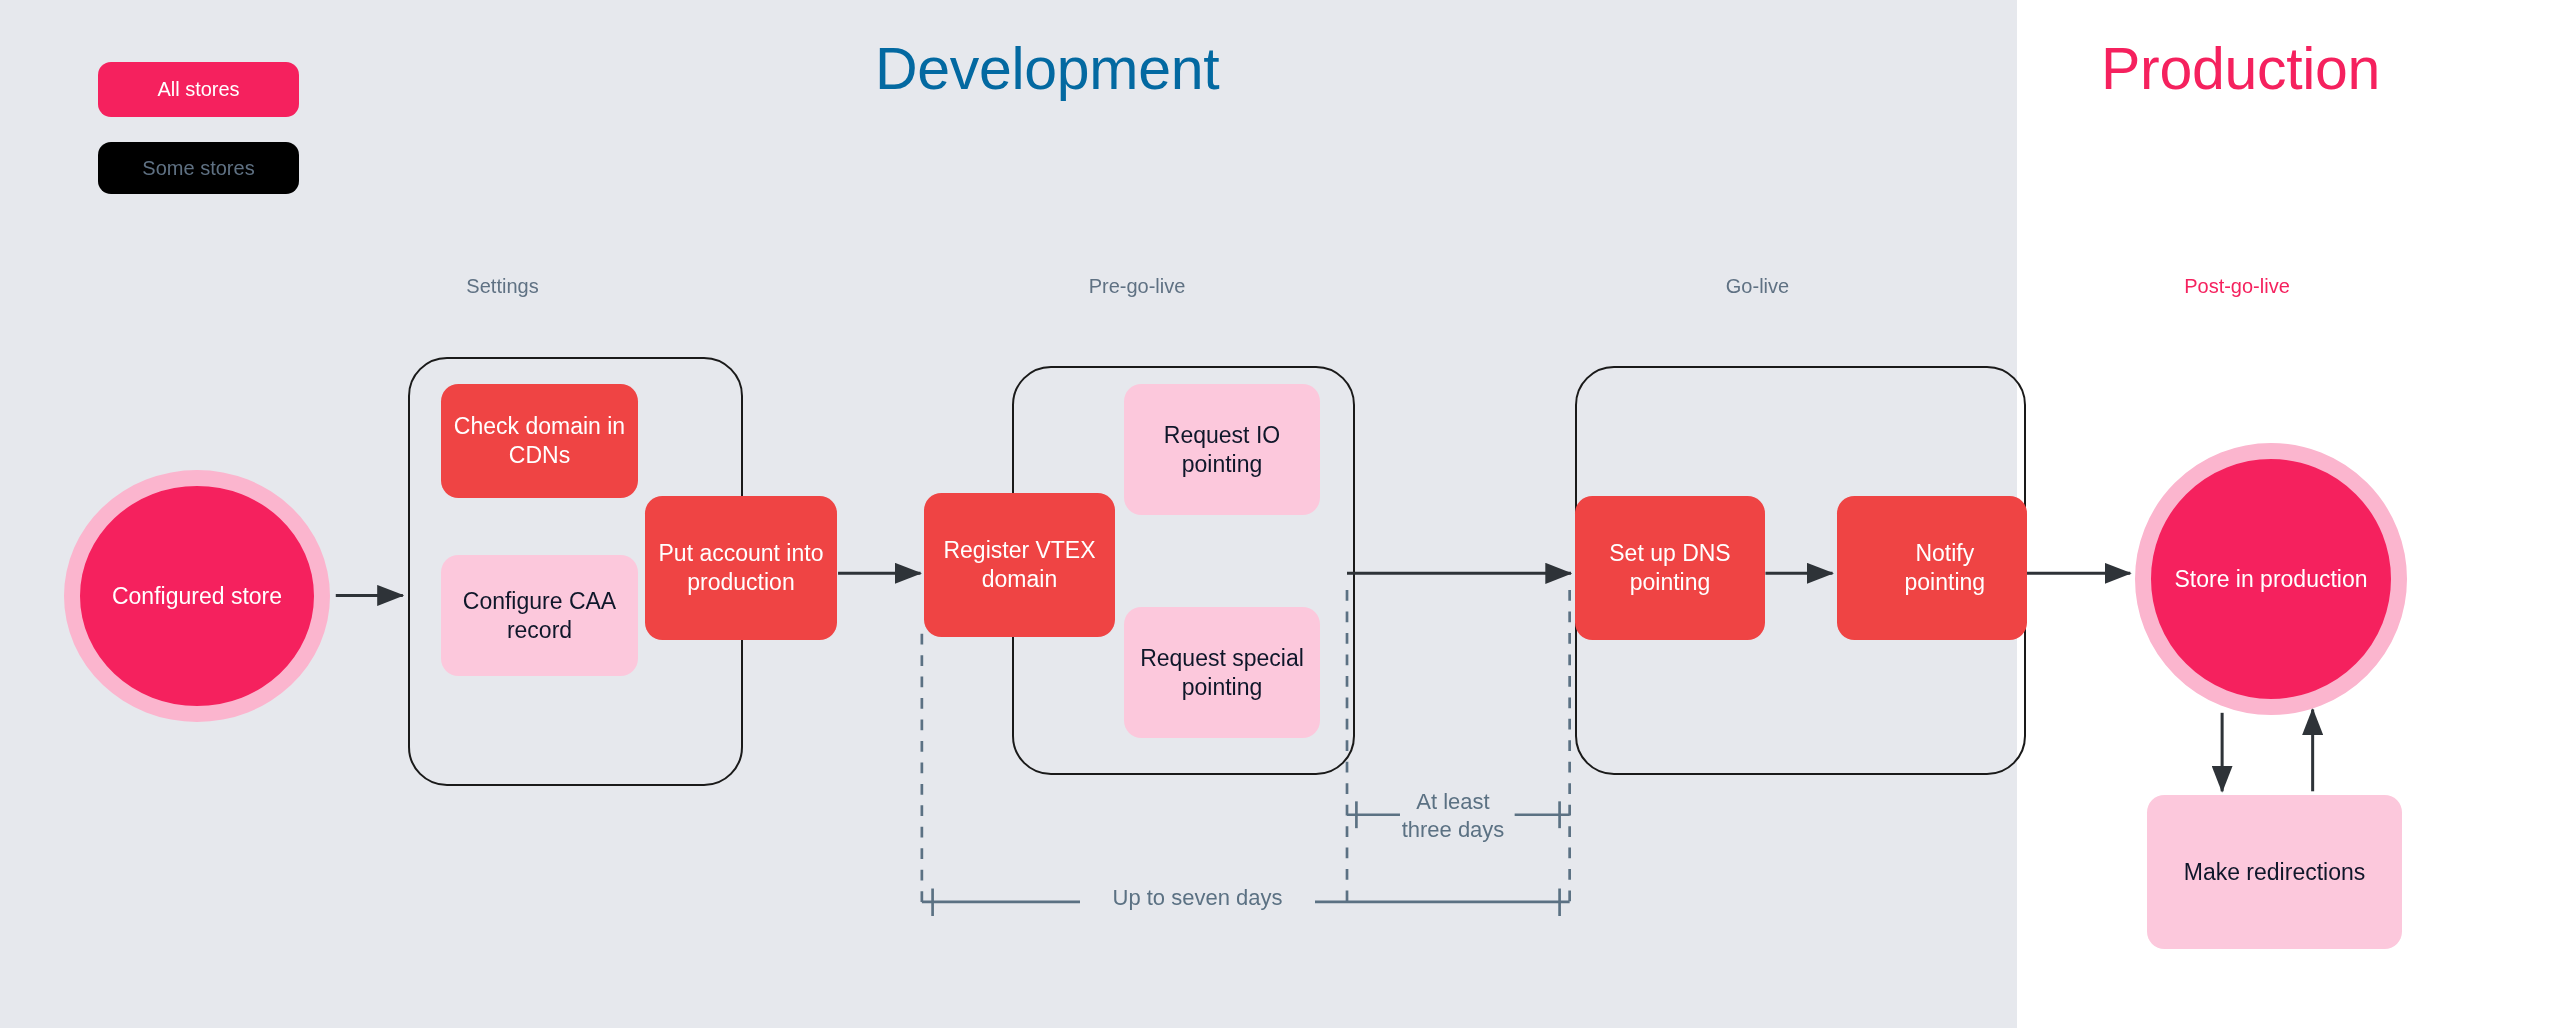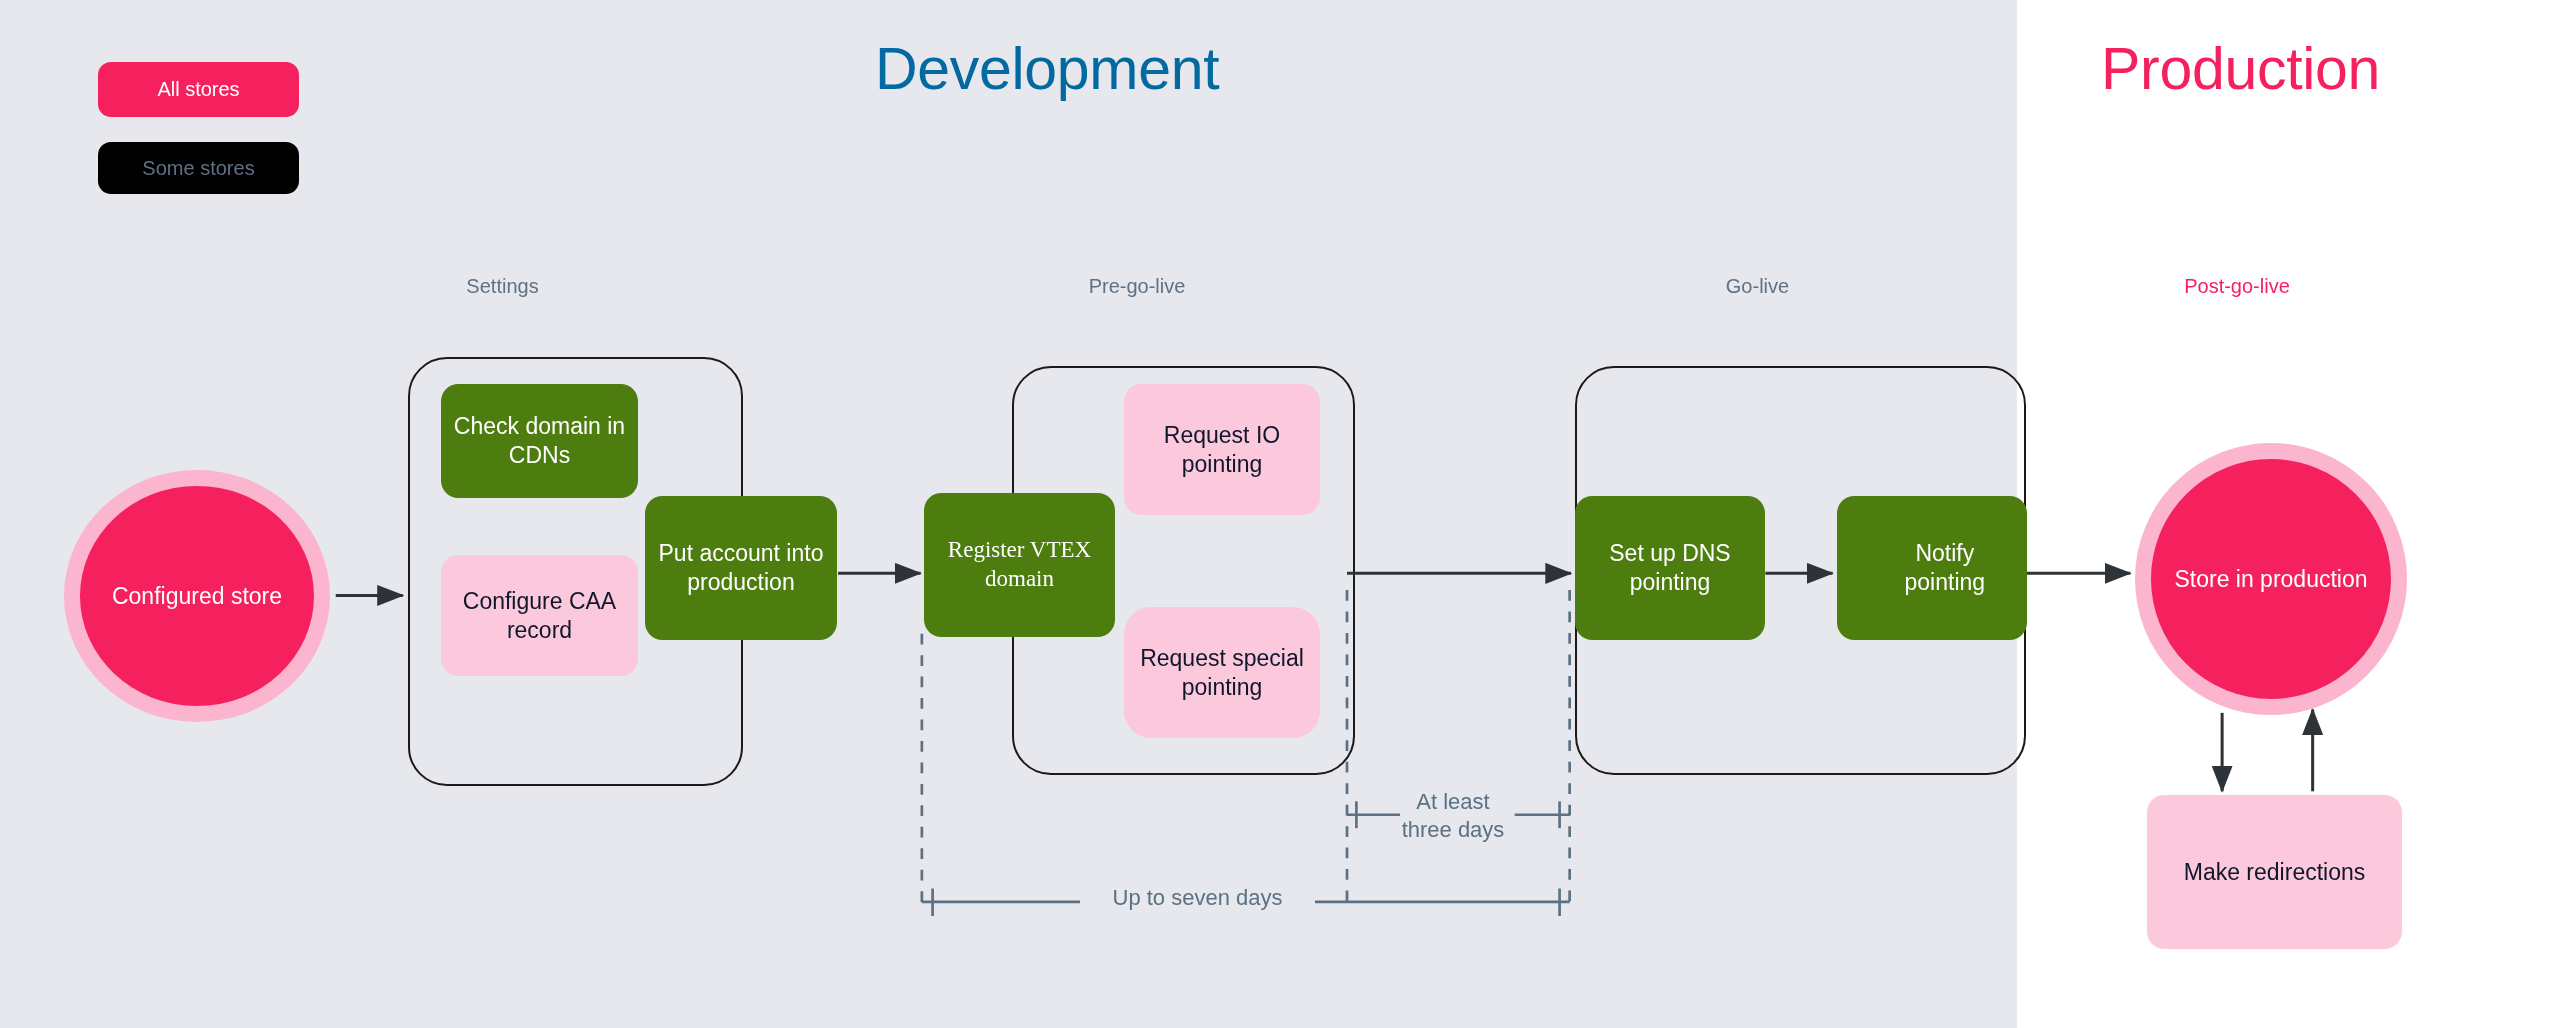--- a/index.html
+++ b/index.html
@@ -50,29 +50,29 @@
   #group-settings{left:408px;top:357px;width:335px;height:429px;}
   #group-pregolive{left:1012px;top:366px;width:343px;height:409px;}
   #group-golive{left:1575px;top:366px;width:451px;height:409px;}
 
   
   .node{
     position:absolute;display:flex;align-items:center;justify-content:center;
     text-align:center;border-radius:17.4px;box-sizing:border-box;
     font-size:23px;line-height:1.26;padding:4px 9.4px;
   }
-  .node.solid{background:#4d7c0f;color:#ffffff;}
+  .node.solid{background:#ef4444;color:#ffffff;}
   .node.light{background:#fcc8dc;color:#0f172a;}
 
   #node-check-cdns{left:441px;top:384px;width:197px;height:114px;}
   #node-caa-record{left:441px;top:555px;width:197px;height:121px;}
   #node-put-account{left:645px;top:496px;width:192px;height:144px;}
-  #node-register-vtex{left:924px;top:493px;width:191px;height:144px;font-family:Liberation Serif, serif;}
+  #node-register-vtex{left:924px;top:493px;width:191px;height:144px;}
   #node-request-io{left:1124px;top:384px;width:196px;height:131px;}
-  #node-request-special{left:1124px;top:607px;width:196px;height:131px;border-radius:27px;}
+  #node-request-special{left:1124px;top:607px;width:196px;height:131px;}
   #node-dns-pointing{left:1575px;top:496px;width:190px;height:144px;}
   #node-notify-pointing{left:1837px;top:496px;width:190px;height:144px;padding-left:35px;}
   #node-make-redirections{left:2147px;top:795px;width:255px;height:154px;}
 
   
   .circle-node{
     position:absolute;display:flex;align-items:center;justify-content:center;
     text-align:center;border-radius:50%;
     background:#f5215e;color:#ffffff;font-size:23px;line-height:1.26;
     box-sizing:border-box;

